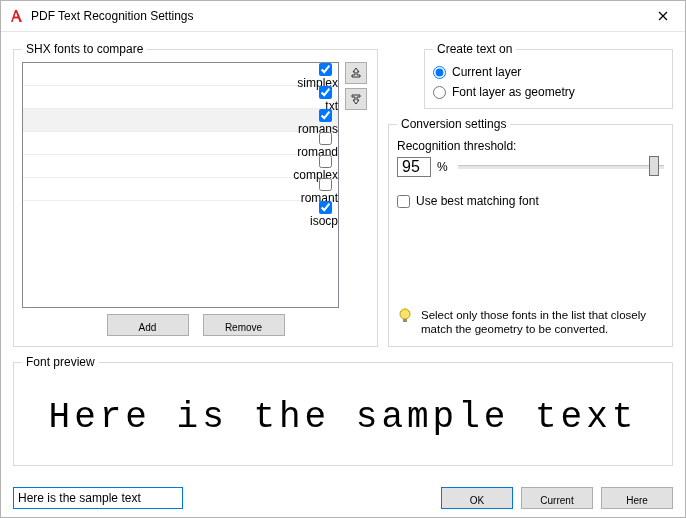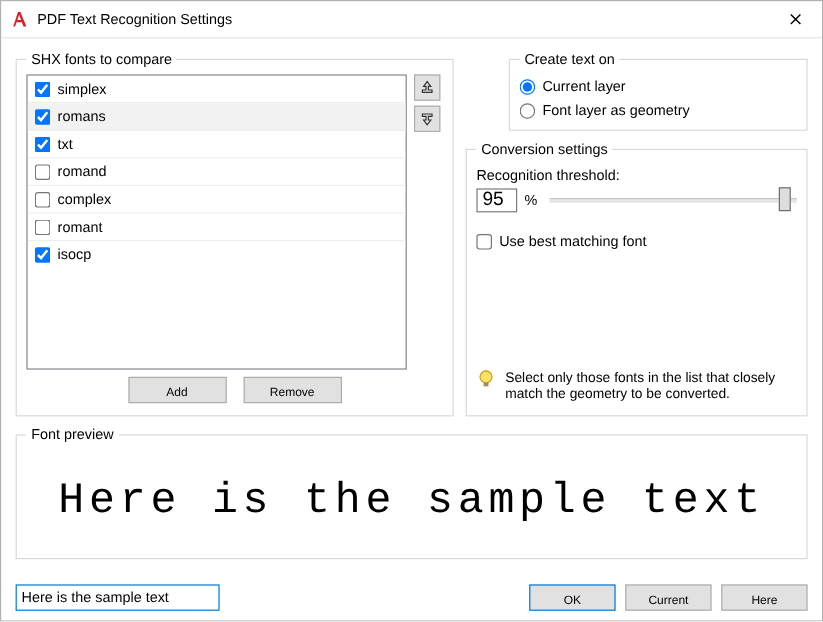--- a/index.html
+++ b/index.html
@@ -80,24 +80,25 @@
   }
   .font-list {
     flex: 1;
     border: 1px solid #828790;
     background: #fff;
     height: 244px;
     overflow: hidden;
   }
   .font-row {
     display: flex;
-    align-items: center;
+    align-items: flex-end;
     height: 22px;
     padding-left: 6px;
     border-bottom: 1px solid #eee;
+    flex-direction: column;
   }
   .font-row:last-child { border-bottom: none; }
   .font-row.selected {
     background: #f2f2f2;
   }
   .font-row input[type=checkbox] {
     margin: 0 6px 0 0;
     width: 13px; height: 13px;
   }
   .side-btns {
@@ -270,27 +271,27 @@
       <div class="col-left">
         <fieldset>
           <legend>SHX fonts to compare</legend>
 
           <div class="font-area">
             <div class="font-list">
               <div class="font-row">
                 <input type="checkbox" checked="" style="">
                 <span>simplex</span>
               </div>
+              <div class="font-row">
+                <input type="checkbox" checked="" style="">
+                <span>txt</span>
+              </div>
               <div class="font-row selected">
                 <input type="checkbox" checked="" style="">
                 <span>romans</span>
-              </div>
-              <div class="font-row">
-                <input type="checkbox" checked="" style="">
-                <span>txt</span>
               </div>
               <div class="font-row">
                 <input type="checkbox" style="">
                 <span>romand</span>
               </div>
               <div class="font-row">
                 <input type="checkbox" style="">
                 <span>complex</span>
               </div>
               <div class="font-row">

